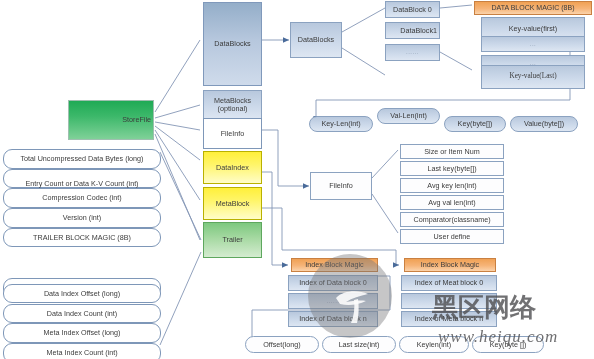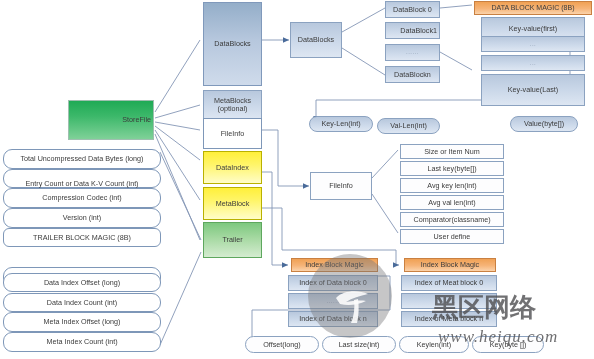--- a/index.html
+++ b/index.html
@@ -136,21 +136,21 @@
     </div>
     <div class="box fill-white pill" style="position:relative;left:0;top:0;width:158px;height:19.5px;margin-bottom:0.2px;align-items:flex-end;">
       <span>Entry Count or Data K-V Count (int)</span>
     </div>
     <div class="box fill-white pill" style="position:relative;left:0;top:0;width:158px;height:19.5px;margin-bottom:0.2px;">
       <span>Compression Codec (int)</span>
     </div>
     <div class="box fill-white pill" style="position:relative;left:0;top:0;width:158px;height:19.5px;margin-bottom:0.2px;">
       <span>Version (int)</span>
     </div>
-    <div class="box fill-white pill" style="position:relative;left:0;top:0;width:158px;height:19.5px;margin-bottom:6px;border-radius:6px;">
+    <div class="box fill-white pill" style="position:relative;left:0;top:0;width:158px;height:19.5px;margin-bottom:17px;">
       <span>TRAILER BLOCK MAGIC (8B)</span>
     </div>
     <div class="box fill-white pill" style="position:relative;left:0;top:14px;width:158px;height:19.5px;margin-bottom:0.2px;">
       <span>File Info Offset (long)</span>
     </div>
     <div class="box fill-white pill" style="position:relative;left:0;top:0;width:158px;height:19.5px;margin-bottom:0.2px;">
       <span>Data Index Offset (long)</span>
     </div>
     <div class="box fill-white pill" style="position:relative;left:0;top:0;width:158px;height:19.5px;margin-bottom:0.2px;">
       <span>Data Index Count (int)</span>
@@ -193,45 +193,45 @@
 
   <div class="box fill-blue-lite r4" style="left:385px;top:1px;width:55px;height:17px;">
     <span>DataBlock 0</span>
   </div>
   <div class="box fill-blue-lite r4" style="left:385px;top:22px;width:55px;height:17px;justify-content:flex-end;">
     <span>DataBlock1</span>
   </div>
   <div class="box fill-blue-lite r4" style="left:385px;top:44px;width:55px;height:17px;">
     <span class="dots">......</span>
   </div>
-  <div class="box fill-blue-lite r4" style="left:385px;top:66px;width:55px;height:17px;">
-    <span>DataBlockn</span>
-  </div>
 
   <div class="box fill-orange r4" style="left:474px;top:1px;width:118px;height:14px;font-size:7px;">
     <span>DATA BLOCK MAGIC (8B)</span>
   </div>
   <div class="box fill-blue-lite r4" style="left:481px;top:17px;width:104px;height:24px;">
     <span>Key-value(first)</span>
   </div>
   <div class="box fill-blue-lite r4" style="left:481px;top:36px;width:104px;height:16px;">
     <span class="dots">...</span>
   </div>
   <div class="box fill-blue-lite r4" style="left:481px;top:55px;width:104px;height:16px;">
     <span class="dots">...</span>
   </div>
-  <div class="box fill-blue-lite r4" style="left:481px;top:74px;width:104px;height:32px;">
+  <div class="box fill-blue-lite r4" style="left:481px;top:65px;width:104px;height:24px;font-family:Liberation Serif, serif;">
     <span>Key-value(Last)</span>
   </div>
 
   <div class="box fill-blue-lite pill" style="left:309px;top:116px;width:64px;height:16px;">
     <span>Key-Len(int)</span>
   </div>
-  <div class="box fill-blue-lite pill" style="left:377px;top:118px;width:63px;height:16px;">
+  <div class="box fill-blue-lite pill" style="left:377px;top:108px;width:63px;height:16px;">
     <span>Val-Len(int)</span>
+  </div>
+  <div class="box fill-blue-lite pill" style="left:444px;top:116px;width:62px;height:16px;">
+    <span>Key(byte[])</span>
   </div>
   <div class="box fill-blue-lite pill" style="left:510px;top:116px;width:68px;height:16px;">
     <span>Value(byte[])</span>
   </div>
 
   <div class="box fill-white2 r4" style="left:310px;top:172px;width:62px;height:28px;">
     <span>FileInfo</span>
   </div>
 
   <div class="box fill-white2 r4" style="left:400px;top:144px;width:104px;height:15px;">

